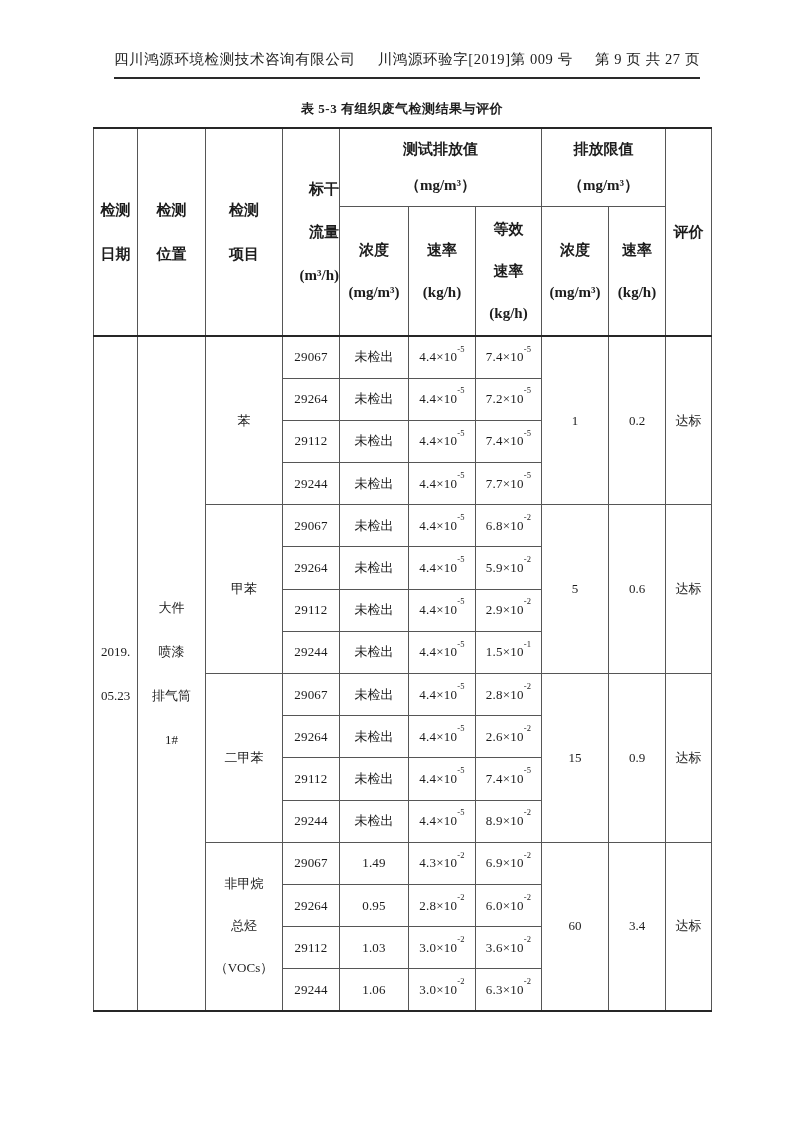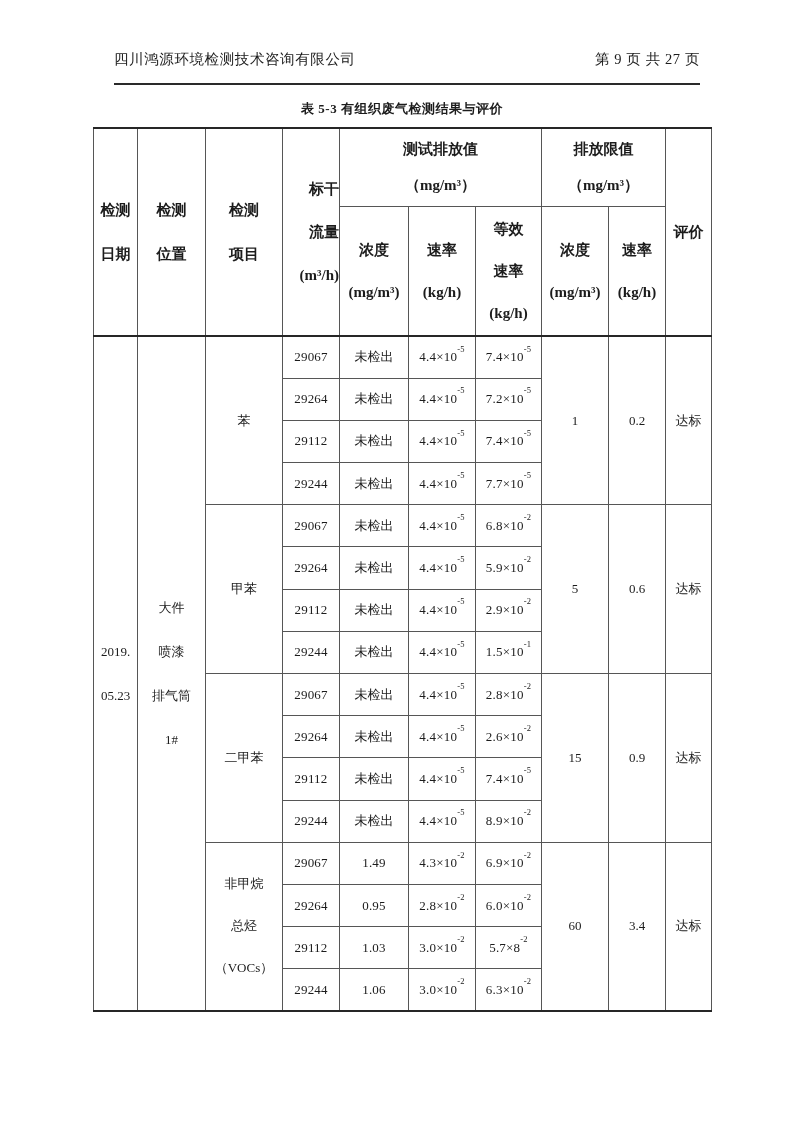--- a/index.html
+++ b/index.html
@@ -3,21 +3,21 @@
 <meta charset="utf-8">
 <style>
   * { margin:0; padding:0; box-sizing:border-box; }
   html,body { width:793px; height:1122px; background:#ffffff; position:relative;
               font-family:"Liberation Serif","DejaVu Serif",serif; color:#1c1c1c; }
 
   
   .page-header {
     position:absolute; left:114px; top:50px; width:586px;
     display:flex; justify-content:space-between; align-items:baseline;
-    font-size:14.5px; padding-bottom:14px;
+    font-size:14.5px; padding-bottom:8px;
     border-bottom:2px solid #2a2a2a;
   }
   .page-header .seg { white-space:nowrap; letter-spacing:0.6px; }
 
   
   .table-title {
     position:absolute; left:93px; top:100px; width:618px;
     text-align:center; font-weight:bold; font-size:13px; letter-spacing:0.5px;
   }
 
@@ -44,20 +44,21 @@
   .tall .ln { line-height:44px; }                     
   .item-multi .ln { line-height:42px; }
   sup { font-size:8.5px; position:relative; top:-4.5px; line-height:0; }
   .num { letter-spacing:0.2px;font-family:Liberation Serif, serif; }
 </style>
 </head>
 <body>
 
 <div class="page-header">
   <span class="seg">四川鸿源环境检测技术咨询有限公司</span>
+  <span class="seg">川鸿源环验字[2019]第 009 号</span>
   <span class="seg">第 9 页 共 27 页</span>
 </div>
 
 <div class="table-title">表 5-3  有组织废气检测结果与评价</div>
 
 <table class="results">
   <colgroup>
     <col style="width:44px">
       <col style="width:68px">
       <col style="width:77px">
@@ -238,21 +239,21 @@
     <tr>
       <td class="num">29264</td>
       <td class="num">0.95</td>
       <td class="num"><span>2.8×10</span><sup>-2</sup></td>
       <td class="num"><span>6.0×10</span><sup>-2</sup></td>
     </tr>
     <tr>
       <td class="num">29112</td>
       <td class="num">1.03</td>
       <td class="num"><span>3.0×10</span><sup>-2</sup></td>
-      <td class="num"><span>5.7×8</span><sup>-2</sup></td>
+      <td class="num"><span>3.6×10</span><sup>-2</sup></td>
     </tr>
     <tr>
       <td class="num">29244</td>
       <td class="num">1.06</td>
       <td class="num"><span>3.0×10</span><sup>-2</sup></td>
       <td class="num"><span>6.3×10</span><sup>-2</sup></td>
     </tr>
   </tbody>
 </table>
 

